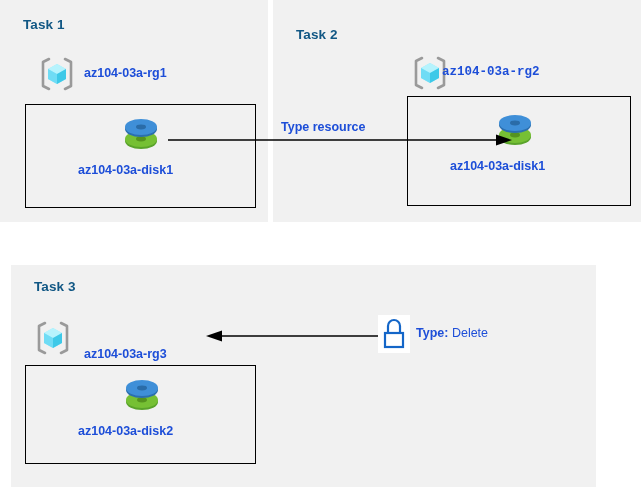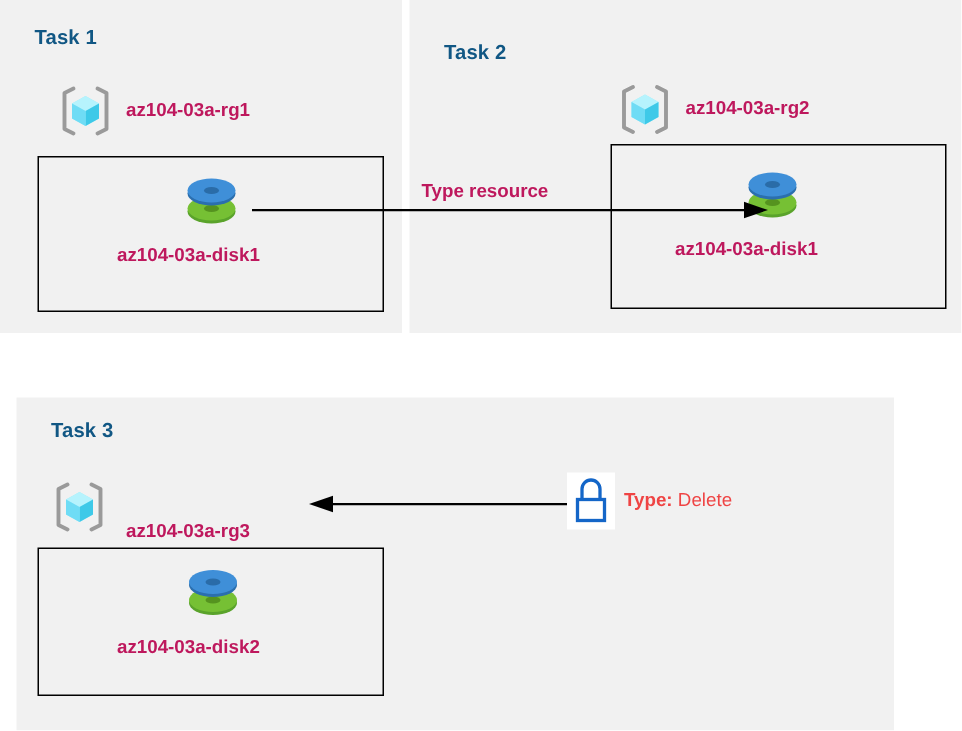--- a/index.html
+++ b/index.html
@@ -74,25 +74,25 @@
     width: 32px;
     height: 38px;
     background: #ffffff;
   }
   #lock-icon svg { display: block; width: 32px; height: 38px; }
 
   .label {
     position: absolute;
     font-size: 12.5px;
     font-weight: bold;
-    color: #be185d;
+    color: #1d4ed8;
     white-space: nowrap;
   }
   #label-rg1   { left: 84px;  top: 66px; }
-  #label-rg2   { left: 457px; top: 65px; }
+  #label-rg2   { left: 442px; top: 65px; font-family: Liberation Mono, monospace; }
   #label-rg3   { left: 84px;  top: 329px; margin-top: 18px; }
   #label-disk1 { left: 78px;  top: 163px; }
   #label-disk1b{ left: 450px; top: 159px; }
   #label-disk2 { left: 78px;  top: 424px; }
   #label-move  { left: 281px; top: 120px; }
 
   #lock-text {
     position: absolute;
     left: 416px;
     top: 325px;
@@ -101,21 +101,21 @@
   }
   #lock-name {
     display: block;
     font-size: 12.5px;
     font-weight: bold;
     color: #000000;
   }
   #lock-type-row {
     display: block;
     font-size: 12.5px;
-    color: #ef4444;
+    color: #1d4ed8;
   }
   #lock-type-key { font-weight: bold; }
   #lock-type-val { font-weight: normal; }
 
   
   .arrow { position: absolute; }
   #arrow-move { left: 168px; top: 128px; width: 345px; height: 24px; }
   #arrow-lock { left: 206px; top: 326px; width: 175px; height: 20px; }
   .arrow svg { display: block; }
 </style>

